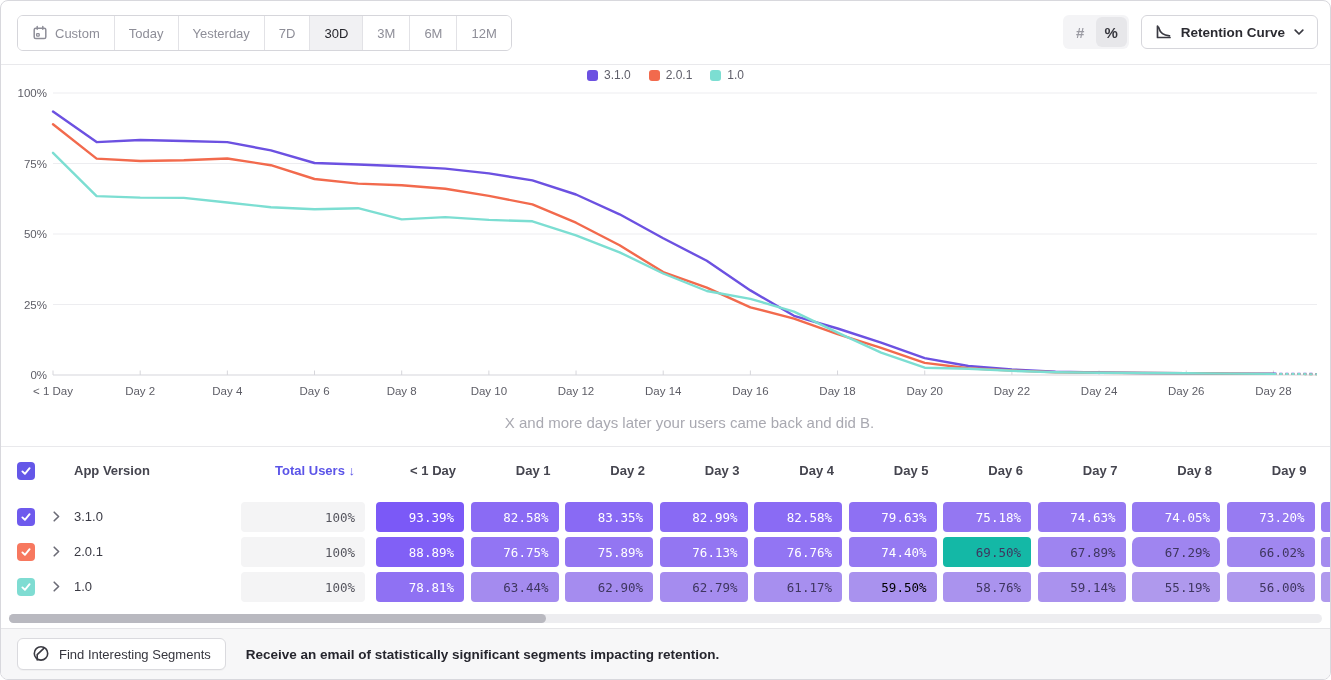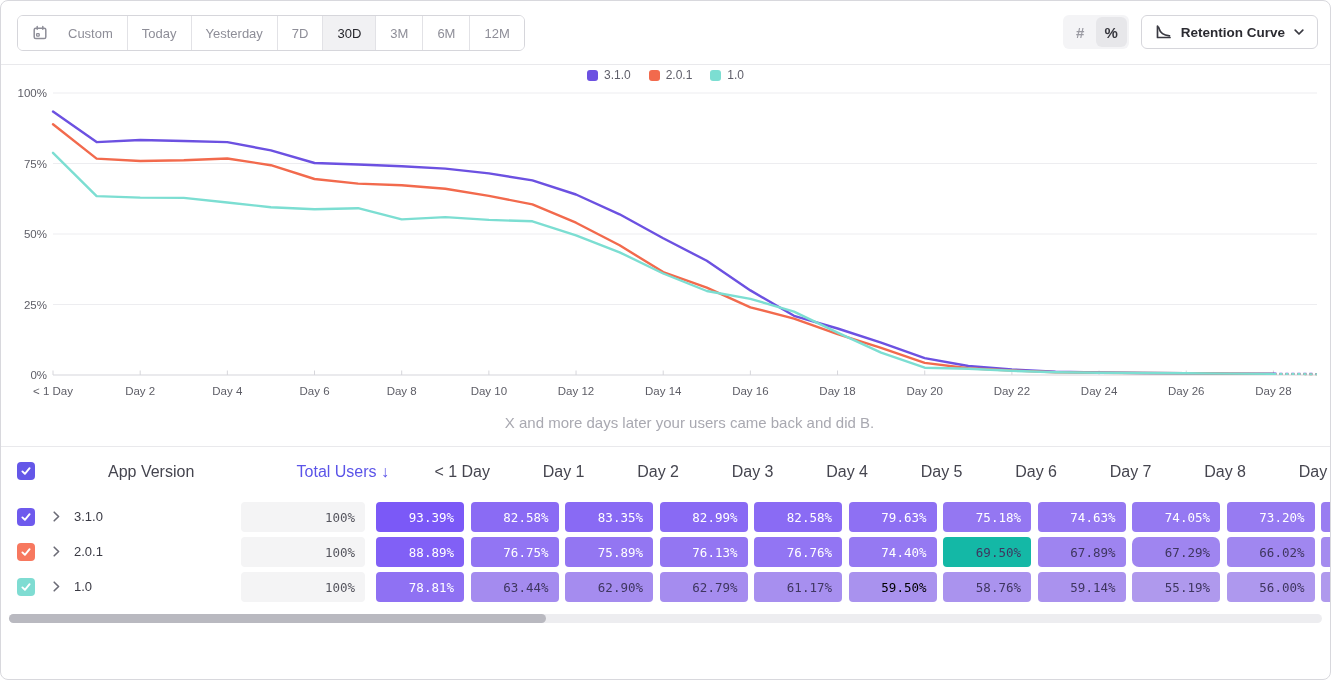--- a/index.html
+++ b/index.html
@@ -2,41 +2,41 @@
 <html><head>
 <meta charset="utf-8">
 <style>
   html,body{margin:0;padding:0;background:#fff;}
   body{font-family:"Liberation Sans","DejaVu Sans",sans-serif;-webkit-font-smoothing:antialiased;}
   .app{position:relative;width:1329px;height:678px;background:#fff;border:1px solid #d8d8dd;border-radius:8px;overflow:hidden;}
 
   
   .toolbar{position:absolute;top:0;left:0;right:0;height:63px;border-bottom:1px solid #e9e9ec;}
   .date-group{position:absolute;left:16px;top:14px;height:34px;display:flex;align-items:stretch;border:1px solid #d6d6db;border-radius:6px;overflow:hidden;background:#fff;}
-  .range-item{display:flex;align-items:center;gap:20px;padding:0 14px;font-size:13px;color:#8e8e98;cursor:pointer;border-left:1px solid #e2e2e6;white-space:nowrap;background:#fff;}
+  .range-item{display:flex;align-items:center;gap:7px;padding:0 14px;font-size:13px;color:#8e8e98;cursor:pointer;border-left:1px solid #e2e2e6;white-space:nowrap;background:#fff;}
   .range-item:first-child{border-left:none;}
   .range-item.selected{background:#f1f1f3;color:#26262c;font-weight:400;}
   .toolbar-right{position:absolute;right:12px;top:14px;height:34px;display:flex;align-items:center;gap:12px;}
   .unit-toggle{display:flex;align-items:center;background:#f4f4f6;border-radius:6px;padding:2px;height:30px;}
   .unit-btn{width:31px;height:30px;display:flex;align-items:center;justify-content:center;font-size:15px;color:#9b9ba3;border-radius:6px;cursor:pointer;font-weight:600;}
   .unit-btn.selected{background:#e7e7ea;color:#37373e;}
   .view-select{display:flex;align-items:center;gap:9px;height:34px;padding:0 13px;border:1px solid #d6d6db;border-radius:6px;background:#fff;font-size:13.5px;font-weight:700;color:#2b2b31;cursor:pointer;font-family:inherit;}
 
   
   .chart-area{position:absolute;top:64px;left:0;right:0;height:372px;}
   .legend{position:absolute;top:1px;left:0;right:0;height:18px;display:flex;justify-content:center;align-items:center;gap:18px;}
   .legend-item{display:flex;align-items:center;gap:6px;font-size:12px;color:#5e5e69;}
   .legend-swatch{width:11px;height:11px;border-radius:3px;}
   #chartSvg{position:absolute;top:0;left:0;}
   .subtitle{position:absolute;top:349px;left:0;right:0;text-align:center;font-size:15px;color:#a9a9b1;padding-left:48px;}
 
   
   .table{position:absolute;top:445px;left:0;right:0;height:168px;border-top:1px solid #e9e9ec;}
   .checkbox{position:absolute;width:18px;height:18px;border-radius:4px;display:flex;align-items:center;justify-content:center;cursor:pointer;}
-  .th{position:absolute;font-size:16px;font-weight:400;color:#45454f;white-space:nowrap;margin-left:34px;}
+  .th{position:absolute;font-size:13px;font-weight:700;color:#45454f;white-space:nowrap;}
   .th.right{text-align:right;}
   .sort-col{color:#5b54e8;cursor:pointer;}
   .row-chevron{position:absolute;cursor:pointer;display:flex;align-items:center;}
   .row-name{position:absolute;font-size:13px;color:#3a3a44;}
   .total-cell{position:absolute;width:124px;height:30px;background:#f4f4f5;border-radius:4px;display:flex;align-items:center;justify-content:flex-end;padding-right:10px;box-sizing:border-box;font-family:"DejaVu Sans Mono","Liberation Mono",monospace;font-size:12.5px;color:#55555e;}
   .heat-cell{position:absolute;width:88px;height:30px;border-radius:4px;display:flex;align-items:center;justify-content:flex-end;padding-right:10px;box-sizing:border-box;font-family:"DejaVu Sans Mono","Liberation Mono",monospace;font-size:12.5px;}
 
   
   .hscroll{position:absolute;top:613px;left:8px;width:1313px;height:9px;background:#ededf0;border-radius:5px;}
   .hscroll-thumb{position:absolute;left:0;top:0;width:537px;height:9px;background:#b9b9c0;border-radius:5px;cursor:pointer;}
@@ -253,14 +253,24 @@
       <div class="heat-cell" style="left: 1036.5px; top: 125px; background: rgb(170, 146, 238); color: rgb(63, 54, 96);">59.14%</div>
       <div class="heat-cell" style="left: 1131px; top: 125px; background: rgb(175, 153, 237); color: rgb(63, 54, 96);">55.19%</div>
       <div class="heat-cell" style="left: 1225.5px; top: 125px; background: rgb(174, 152, 238); color: rgb(63, 54, 96);">56.00%</div>
       <div class="heat-cell" style="left: 1320px; top: 125px; width: 12px; padding: 0px; background: rgb(175, 153, 237);"></div>
     </div>
 
   <div class="hscroll">
     <div class="hscroll-thumb"></div>
   </div>
 
+  <div class="footer">
+    <button class="segments-btn">
+      <svg width="18" height="18" viewBox="0 0 18 18" fill="none">
+          <circle cx="9" cy="8.4" r="6.7" stroke="#3a3a42" stroke-width="1.6"></circle>
+          <path d="M5.2 14.9 V9.6 L11.8 3.4" stroke="#3a3a42" stroke-width="1.6" stroke-linecap="round" stroke-linejoin="round" fill="none"></path>
+        </svg>
+      <span>Find Interesting Segments</span>
+    </button>
+    <div class="footer-note">Receive an email of statistically significant segments impacting retention.</div>
+  </div>
 
 </div>
 
 </body></html>

